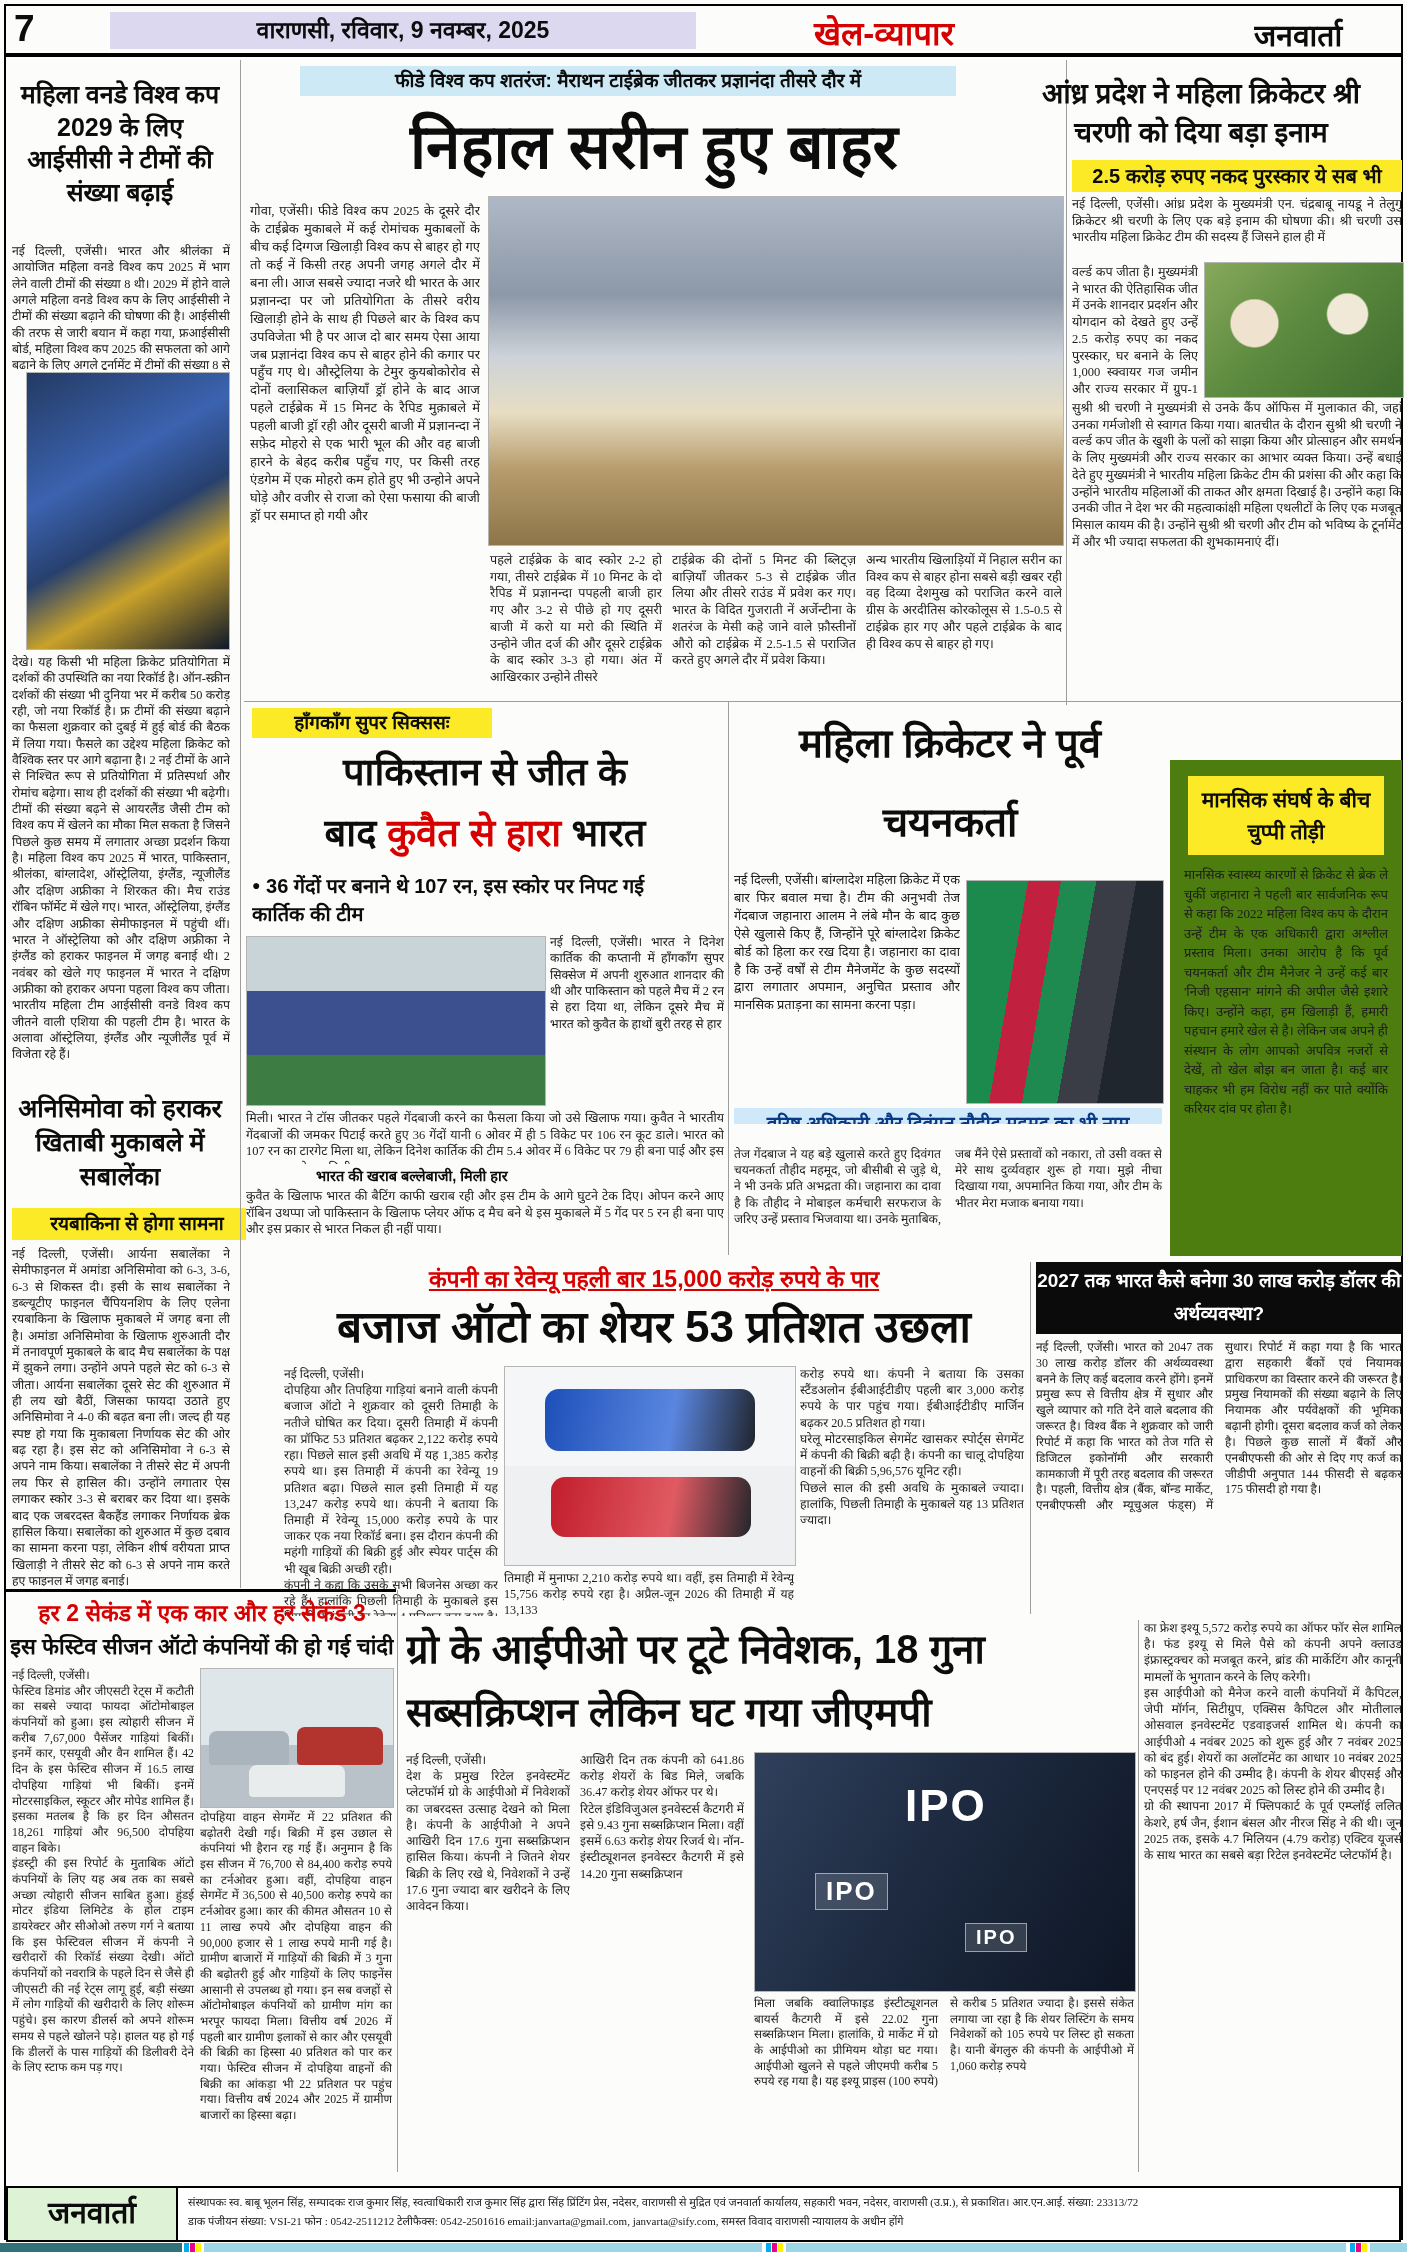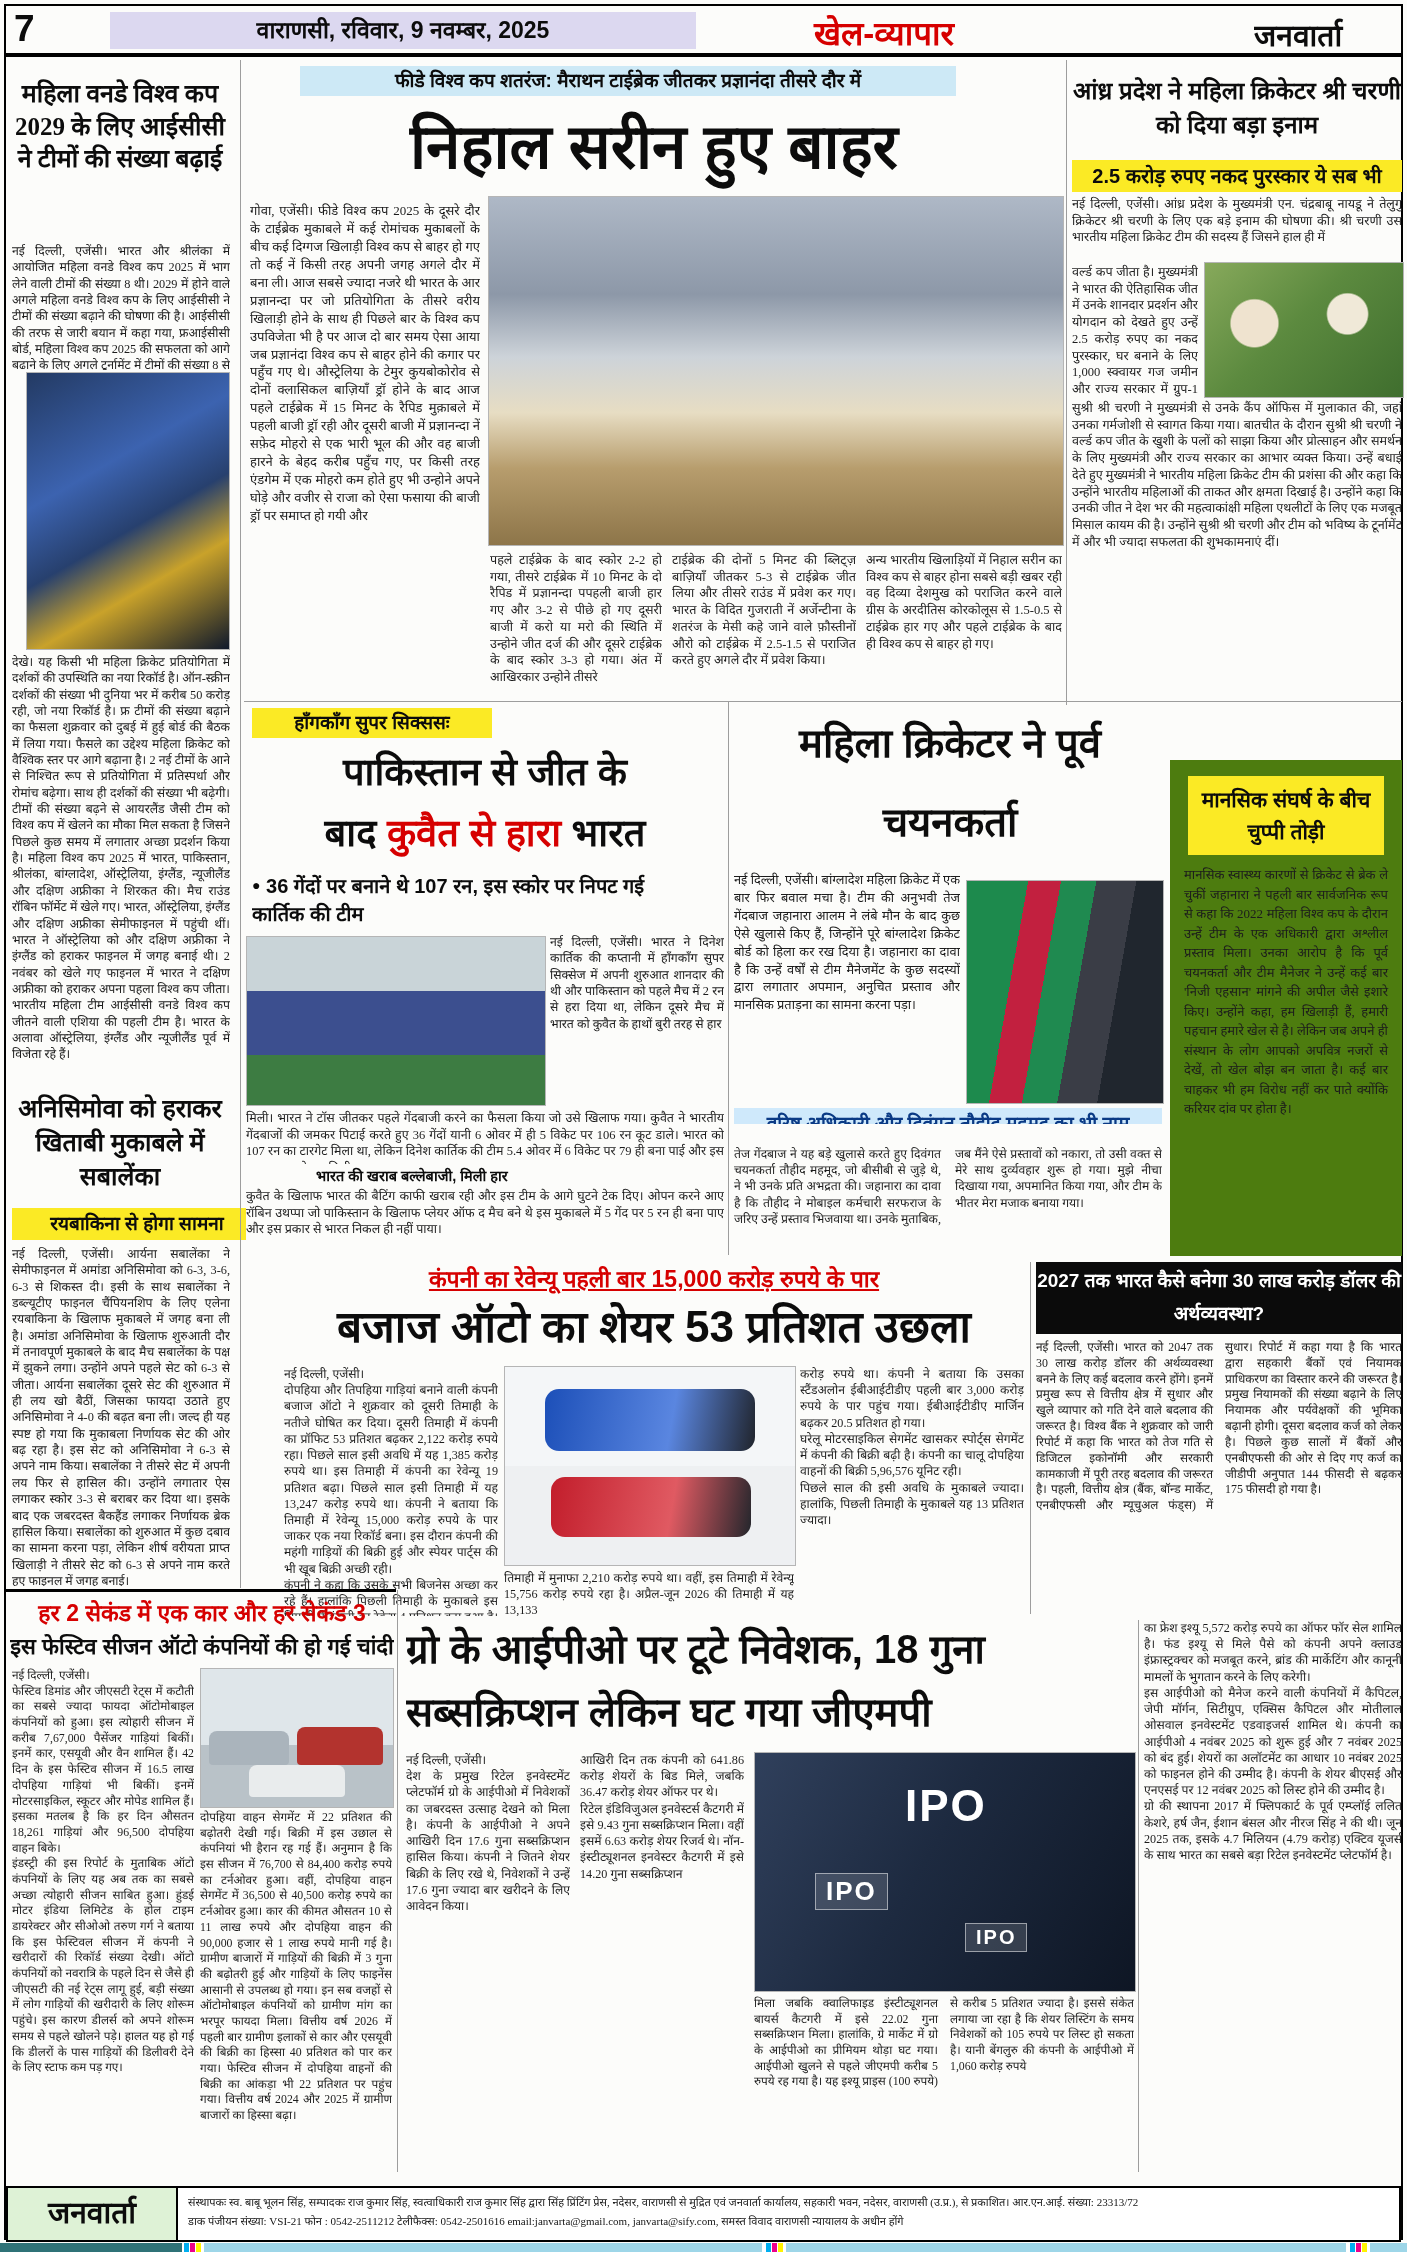--- a/index.html
+++ b/index.html
@@ -37,42 +37,42 @@
 <div class="page">
   <div class="frame"></div>
 
   <div class="abs" style="left:6px;top:6px;width:1395px;height:47px;border-bottom:4px solid #000;">
     <div class="abs hl" style="left:8px;top:2px;width:60px;font-size:37px;">7</div>
     <div class="abs hl center" style="left:104px;top:6px;width:586px;height:37px;background:#dcd8f0;font-size:23px;line-height:37px;">वाराणसी, रविवार, 9 नवम्बर, 2025</div>
     <div class="abs hl center red" style="left:728px;top:4px;width:300px;font-size:33px;">खेल-व्यापार</div>
     <div class="abs hl" style="left:1248px;top:8px;width:150px;font-size:30px;">जनवार्ता</div>
   </div>
 
-  <div class="abs hl center" style="left:14px;top:78px;width:212px;height:162px;font-size:25px;line-height:1.3;font-family:Liberation Serif, serif;">महिला वनडे विश्व कप 2029 के लिए आईसीसी ने टीमों की संख्या बढ़ाई</div>
+  <div class="abs hl center" style="left:14px;top:78px;width:212px;height:162px;font-size:25px;line-height:1.3;">महिला वनडे विश्व कप 2029 के लिए आईसीसी ने टीमों की संख्या बढ़ाई</div>
   <div class="abs jtxt" style="left:12px;top:243px;width:218px;height:127px;font-size:12.3px;">नई दिल्ली, एजेंसी। भारत और श्रीलंका में आयोजित महिला वनडे विश्व कप 2025 में भाग लेने वाली टीमों की संख्या 8 थी। 2029 में होने वाले अगले महिला वनडे विश्व कप के लिए आईसीसी ने टीमों की संख्या बढ़ाने की घोषणा की है। आईसीसी की तरफ से जारी बयान में कहा गया, फ्रआईसीसी बोर्ड, महिला विश्व कप 2025 की सफलता को आगे बढ़ाने के लिए अगले टूर्नामेंट में टीमों की संख्या 8 से बढ़ाकर 10 करने पर सहमत है। हाल में संपन्न विश्व कप में लगभग 300000 दर्शकों ने स्टेडियम में जाकर मैच</div>
   <div class="photo ph-trophy" style="left:26px;top:372px;width:202px;height:276px;"></div>
   <div class="abs jtxt" style="left:12px;top:654px;width:218px;height:434px;font-size:12.3px;">देखे। यह किसी भी महिला क्रिकेट प्रतियोगिता में दर्शकों की उपस्थिति का नया रिकॉर्ड है। ऑन-स्क्रीन दर्शकों की संख्या भी दुनिया भर में करीब 50 करोड़ रही, जो नया रिकॉर्ड है। फ्र टीमों की संख्या बढ़ाने का फैसला शुक्रवार को दुबई में हुई बोर्ड की बैठक में लिया गया। फैसले का उद्देश्य महिला क्रिकेट को वैश्विक स्तर पर आगे बढ़ाना है। 2 नई टीमों के आने से निश्चित रूप से प्रतियोगिता में प्रतिस्पर्धा और रोमांच बढ़ेगा। साथ ही दर्शकों की संख्या भी बढ़ेगी। टीमों की संख्या बढ़ने से आयरलैंड जैसी टीम को विश्व कप में खेलने का मौका मिल सकता है जिसने पिछले कुछ समय में लगातार अच्छा प्रदर्शन किया है। महिला विश्व कप 2025 में भारत, पाकिस्तान, श्रीलंका, बांग्लादेश, ऑस्ट्रेलिया, इंग्लैंड, न्यूजीलैंड और दक्षिण अफ्रीका ने शिरकत की। मैच राउंड रॉबिन फॉर्मेट में खेले गए। भारत, ऑस्ट्रेलिया, इंग्लैंड और दक्षिण अफ्रीका सेमीफाइनल में पहुंची थीं। भारत ने ऑस्ट्रेलिया को और दक्षिण अफ्रीका ने इंग्लैंड को हराकर फाइनल में जगह बनाई थी। 2 नवंबर को खेले गए फाइनल में भारत ने दक्षिण अफ्रीका को हराकर अपना पहला विश्व कप जीता। भारतीय महिला टीम आईसीसी वनडे विश्व कप जीतने वाली एशिया की पहली टीम है। भारत के अलावा ऑस्ट्रेलिया, इंग्लैंड और न्यूजीलैंड पूर्व में विजेता रहे हैं।</div>
 
   <div class="abs hl center" style="left:14px;top:1092px;width:212px;height:114px;font-size:25px;line-height:1.35;">अनिसिमोवा को हराकर खिताबी मुकाबले में सबालेंका</div>
   <div class="abs hl center yellow" style="left:12px;top:1208px;width:218px;height:32px;font-size:19px;line-height:32px;padding-left:16px;">रयबाकिना से होगा सामना</div>
   <div class="abs jtxt" style="left:12px;top:1246px;width:218px;height:340px;font-size:12.3px;">नई दिल्ली, एजेंसी। आर्यना सबालेंका ने सेमीफाइनल में अमांडा अनिसिमोवा को 6-3, 3-6, 6-3 से शिकस्त दी। इसी के साथ सबालेंका ने डब्ल्यूटीए फाइनल चैंपियनशिप के लिए एलेना रयबाकिना के खिलाफ मुकाबले में जगह बना ली है। अमांडा अनिसिमोवा के खिलाफ शुरुआती दौर में तनावपूर्ण मुकाबले के बाद मैच सबालेंका के पक्ष में झुकने लगा। उन्होंने अपने पहले सेट को 6-3 से जीता। आर्यना सबालेंका दूसरे सेट की शुरुआत में ही लय खो बैठीं, जिसका फायदा उठाते हुए अनिसिमोवा ने 4-0 की बढ़त बना ली। जल्द ही यह स्पष्ट हो गया कि मुकाबला निर्णायक सेट की ओर बढ़ रहा है। इस सेट को अनिसिमोवा ने 6-3 से अपने नाम किया। सबालेंका ने तीसरे सेट में अपनी लय फिर से हासिल की। उन्होंने लगातार ऐस लगाकर स्कोर 3-3 से बराबर कर दिया था। इसके बाद एक जबरदस्त बैकहैंड लगाकर निर्णायक ब्रेक हासिल किया। सबालेंका को शुरुआत में कुछ दबाव का सामना करना पड़ा, लेकिन शीर्ष वरीयता प्राप्त खिलाड़ी ने तीसरे सेट को 6-3 से अपने नाम करते हुए फाइनल में जगह बनाई।</div>
 
   <div class="vr" style="left:240px;top:60px;height:1528px;"></div>
 
   <div class="abs hl center" style="left:248px;top:98px;width:812px;height:98px;font-size:62px;line-height:98px;">निहाल सरीन हुए बाहर</div>
   <div class="abs hl center bluebar" style="left:300px;top:66px;width:656px;height:30px;font-size:19px;line-height:30px;">फीडे विश्व कप शतरंज: मैराथन टाईब्रेक जीतकर प्रज्ञानंदा तीसरे दौर में</div>
   <div class="abs jtxt" style="left:250px;top:202px;width:230px;height:496px;font-size:13px;line-height:1.38;">गोवा, एजेंसी। फीडे विश्व कप 2025 के दूसरे दौर के टाईब्रेक मुकाबले में कई रोमांचक मुकाबलों के बीच कई दिग्गज खिलाड़ी विश्व कप से बाहर हो गए तो कई नें किसी तरह अपनी जगह अगले दौर में बना ली। आज सबसे ज्यादा नजरे थी भारत के आर प्रज्ञानन्दा पर जो प्रतियोगिता के तीसरे वरीय खिलाड़ी होने के साथ ही पिछले बार के विश्व कप उपविजेता भी है पर आज दो बार समय ऐसा आया जब प्रज्ञानंदा विश्व कप से बाहर होने की कगार पर पहुँच गए थे। औस्ट्रेलिया के टेमुर कुयबोकोरोव से दोनों क्लासिकल बाज़ियाँ ड्रॉ होने के बाद आज पहले टाईब्रेक में 15 मिनट के रैपिड मुक़ाबले में पहली बाजी ड्रॉ रही और दूसरी बाजी में प्रज्ञानन्दा नें सफ़ेद मोहरो से एक भारी भूल की और वह बाजी हारने के बेहद करीब पहुँच गए, पर किसी तरह एंडगेम में एक मोहरो कम होते हुए भी उन्होने अपने घोड़े और वजीर से राजा को ऐसा फसाया की बाजी ड्रॉ पर समाप्त हो गयी और</div>
   <div class="photo ph-chess" style="left:488px;top:196px;width:574px;height:348px;"></div>
   <div class="abs jtxt" style="left:490px;top:552px;width:172px;height:146px;font-size:12.6px;">पहले टाईब्रेक के बाद स्कोर 2-2 हो गया, तीसरे टाईब्रेक में 10 मिनट के दो रैपिड में प्रज्ञानन्दा पपहली बाजी हार गए और 3-2 से पीछे हो गए दूसरी बाजी में करो या मरो की स्थिति में उन्होने जीत दर्ज की और दूसरे टाईब्रेक के बाद स्कोर 3-3 हो गया। अंत में आखिरकार उन्होने तीसरे</div>
   <div class="abs jtxt" style="left:672px;top:552px;width:184px;height:146px;font-size:12.6px;">टाईब्रेक की दोनों 5 मिनट की ब्लिट्ज़ बाज़ियाँ जीतकर 5-3 से टाईब्रेक जीत लिया और तीसरे राउंड में प्रवेश कर गए। भारत के विदित गुजराती नें अर्जेन्टीना के शतरंज के मेसी कहे जाने वाले फ़ौस्तीनों औरो को टाईब्रेक में 2.5-1.5 से पराजित करते हुए अगले दौर में प्रवेश किया।</div>
   <div class="abs jtxt" style="left:866px;top:552px;width:196px;height:146px;font-size:12.6px;">अन्य भारतीय खिलाड़ियों में निहाल सरीन का विश्व कप से बाहर होना सबसे बड़ी खबर रही वह दिव्या देशमुख को पराजित करने वाले ग्रीस के अरदीतिस कोरकोलूस से 1.5-0.5 से टाईब्रेक हार गए और पहले टाईब्रेक के बाद ही विश्व कप से बाहर हो गए।</div>
 
   <div class="vr" style="left:1066px;top:60px;height:645px;"></div>
 
-  <div class="abs hl center" style="left:1072px;top:74px;width:330px;height:84px;font-size:24px;line-height:1.4;">आंध्र प्रदेश ने महिला क्रिकेटर श्री चरणी को दिया बड़ा इनाम</div>
+  <div class="abs hl center" style="left:1036px;top:74px;width:330px;height:84px;font-size:28px;line-height:1.4;">आंध्र प्रदेश ने महिला क्रिकेटर श्री चरणी को दिया बड़ा इनाम</div>
   <div class="abs hl center yellow" style="left:1072px;top:160px;width:330px;height:32px;font-size:20px;line-height:32px;">2.5 करोड़ रुपए नकद पुरस्कार ये सब भी मिला</div>
   <div class="abs jtxt" style="left:1072px;top:196px;width:330px;height:66px;font-size:12.6px;">नई दिल्ली, एजेंसी। आंध्र प्रदेश के मुख्यमंत्री एन. चंद्रबाबू नायडू ने तेलुगु क्रिकेटर श्री चरणी के लिए एक बड़े इनाम की घोषणा की। श्री चरणी उस भारतीय महिला क्रिकेट टीम की सदस्य हैं जिसने हाल ही में</div>
   <div class="abs jtxt" style="left:1072px;top:264px;width:126px;height:134px;font-size:12.6px;">वर्ल्ड कप जीता है। मुख्यमंत्री ने भारत की ऐतिहासिक जीत में उनके शानदार प्रदर्शन और योगदान को देखते हुए उन्हें 2.5 करोड़ रुपए का नकद पुरस्कार, घर बनाने के लिए 1,000 स्क्वायर गज जमीन और राज्य सरकार में ग्रुप-1 ऑफिसर का पद देने की घोषणा की।</div>
   <div class="photo ph-naidu" style="left:1204px;top:262px;width:198px;height:134px;"></div>
   <div class="abs jtxt" style="left:1072px;top:400px;width:330px;height:300px;font-size:12.6px;">सुश्री श्री चरणी ने मुख्यमंत्री से उनके कैंप ऑफिस में मुलाकात की, जहां उनका गर्मजोशी से स्वागत किया गया। बातचीत के दौरान सुश्री श्री चरणी ने वर्ल्ड कप जीत के खुशी के पलों को साझा किया और प्रोत्साहन और समर्थन के लिए मुख्यमंत्री और राज्य सरकार का आभार व्यक्त किया। उन्हें बधाई देते हुए मुख्यमंत्री ने भारतीय महिला क्रिकेट टीम की प्रशंसा की और कहा कि उन्होंने भारतीय महिलाओं की ताकत और क्षमता दिखाई है। उन्होंने कहा कि उनकी जीत ने देश भर की महत्वाकांक्षी महिला एथलीटों के लिए एक मजबूत मिसाल कायम की है। उन्होंने सुश्री श्री चरणी और टीम को भविष्य के टूर्नामेंट में और भी ज्यादा सफलता की शुभकामनाएं दीं।</div>
 
   <div class="hr" style="left:244px;top:701px;width:1158px;"></div>
 
   <div class="abs hl center yellow" style="left:252px;top:708px;width:240px;height:30px;font-size:19px;line-height:30px;">हॉंगकॉंग सुपर सिक्ससः</div>
   <div class="abs hl center" style="left:246px;top:742px;width:478px;height:124px;font-size:38px;line-height:61px;">

